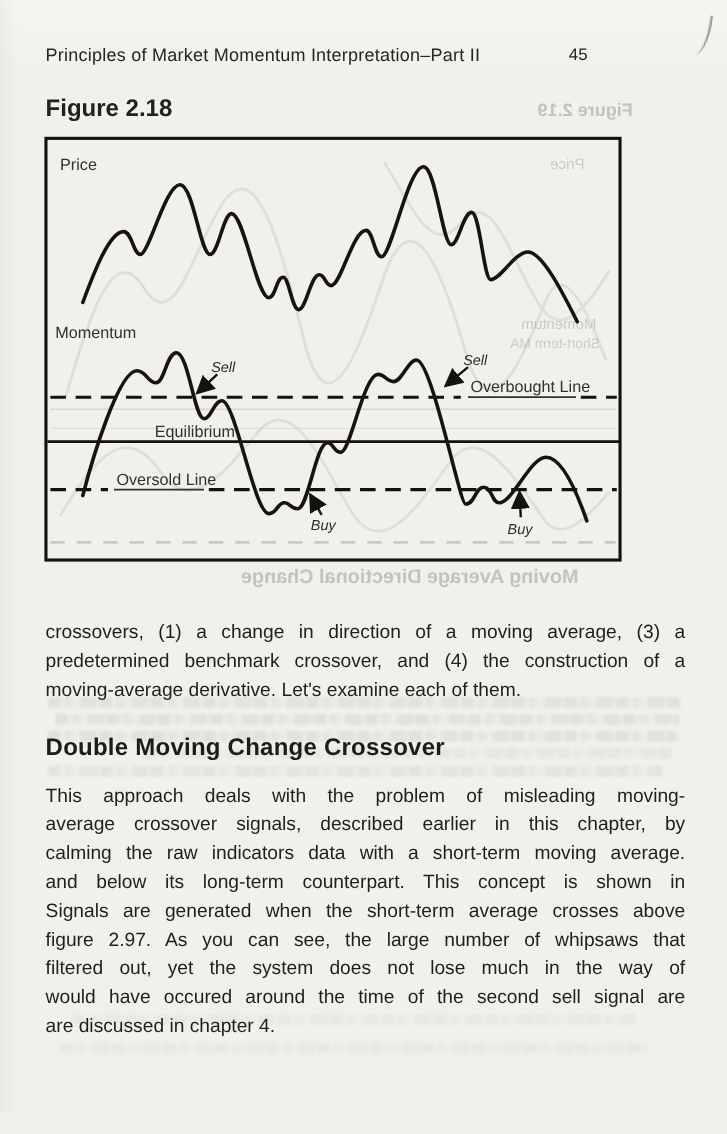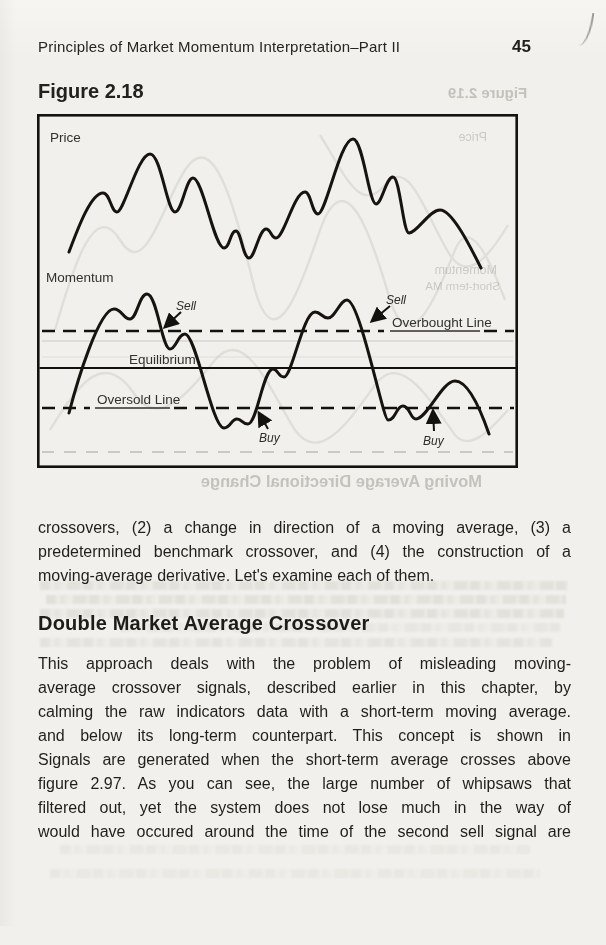--- a/index.html
+++ b/index.html
@@ -8,21 +8,21 @@
     position:relative;width:606px;height:926px;overflow:hidden;
     font-family:"Liberation Sans",sans-serif;
     background:
       linear-gradient(270deg, rgba(95,92,84,.10), rgba(0,0,0,0) 26px),
       linear-gradient(90deg, rgba(95,92,84,.05), rgba(0,0,0,0) 16px),
       linear-gradient(180deg, rgba(255,255,255,.35), rgba(0,0,0,0) 60px),
       #f1f0ec;
     padding-left: 40px;
   }
   .hdr-title{position:absolute;left:38px;top:38px;font-size:15px;color:#26251f;letter-spacing:.2px;}
-  .pg-num{position:absolute;left:512px;top:37px;font-size:17px;font-weight:bold;color:#22211c;}
+  .pg-num{position:absolute;left:474px;top:37px;font-size:14px;font-weight:normal;color:#22211c;}
   .fig-cap{position:absolute;left:38px;top:80px;font-size:20px;font-weight:bold;color:#22211c;}
 
   .figure-svg{position:absolute;left:36px;top:113px;}
 
   .body-text{position:absolute;left:38px;width:533px;font-size:16px;line-height:24px;color:#211f1a;}
   .body-text .ln{text-align:justify;text-align-last:justify;}
   .body-text .ln.last{text-align-last:left;}
   .sec-head{position:absolute;left:38px;top:612px;font-size:20px;font-weight:bold;color:#1d1c17;letter-spacing:.2px;}
 
   
@@ -160,31 +160,32 @@
       <text class="siglab" x="259" y="442">Buy</text>
       <line x1="268" y1="429" x2="259" y2="413" stroke="#14120e" stroke-width="2" marker-end="url(#arrow)"></line>
     </g>
     <g>
       <text class="siglab" x="423" y="445">Buy</text>
       <line x1="434" y1="431" x2="433" y2="411" stroke="#14120e" stroke-width="2" marker-end="url(#arrow)"></line>
     </g>
   </svg>
 
   <div class="body-text" style="top:516px;">
-    <div class="ln">crossovers, (2) a change in direction of a moving average, (3) a</div>
+    <div class="ln">crossovers, (1) a change in direction of a moving average, (3) a</div>
     <div class="ln">predetermined benchmark crossover, and (4) the construction of a</div>
     <div class="ln last">moving-average derivative.  Let's examine each of them.</div>
   </div>
 
-  <div class="sec-head">Double Market Average Crossover</div>
+  <div class="sec-head">Double Moving Change Crossover</div>
 
   <div class="body-text" style="top:652px;">
     <div class="ln">This approach deals with the problem of misleading moving-</div>
     <div class="ln">average crossover signals, described earlier in this chapter, by</div>
     <div class="ln">calming the raw indicators data with a short-term moving average.</div>
     <div class="ln">and below its long-term counterpart. This concept is shown in</div>
     <div class="ln">Signals are generated when the short-term average crosses above</div>
     <div class="ln">figure 2.97.  As you can see, the large number of whipsaws that</div>
     <div class="ln">filtered out, yet the system does not lose much in the way of</div>
     <div class="ln">would have occured around the time of the second sell signal are</div>
+    <div class="ln last">are discussed in chapter 4.</div>
   </div>
 
 </div>
 
 </body></html>

